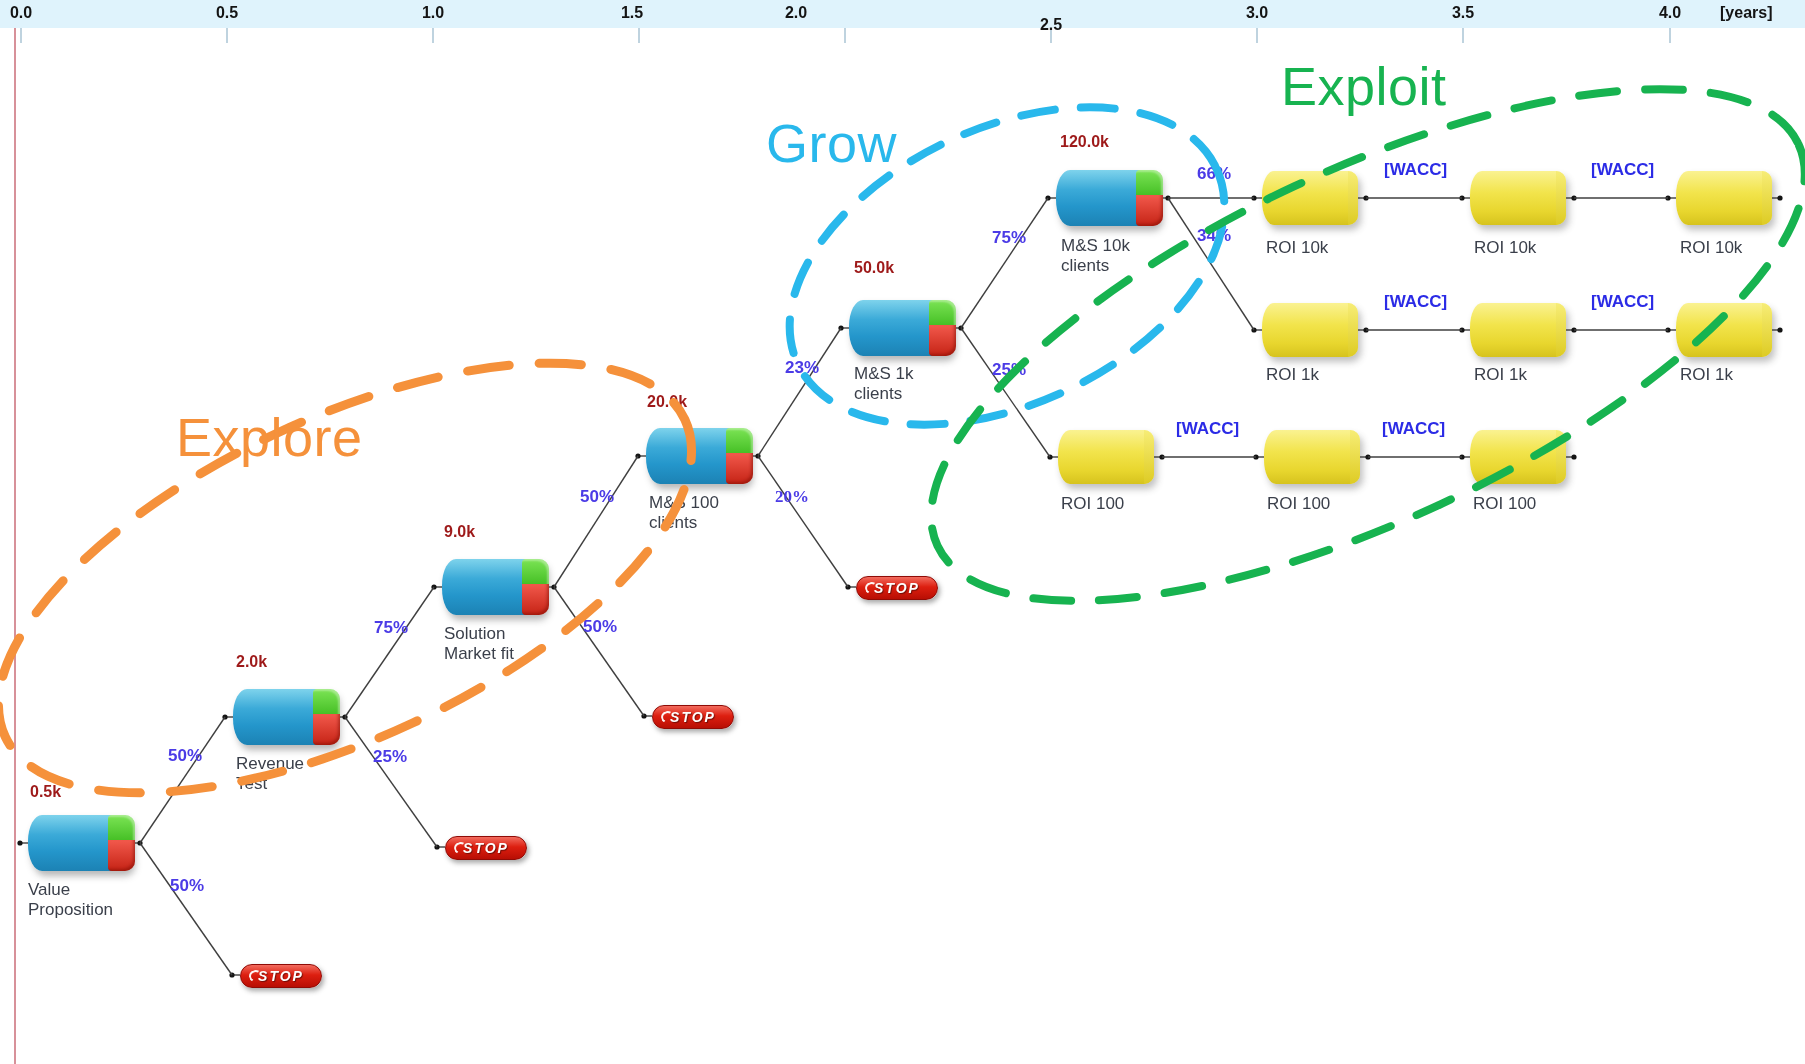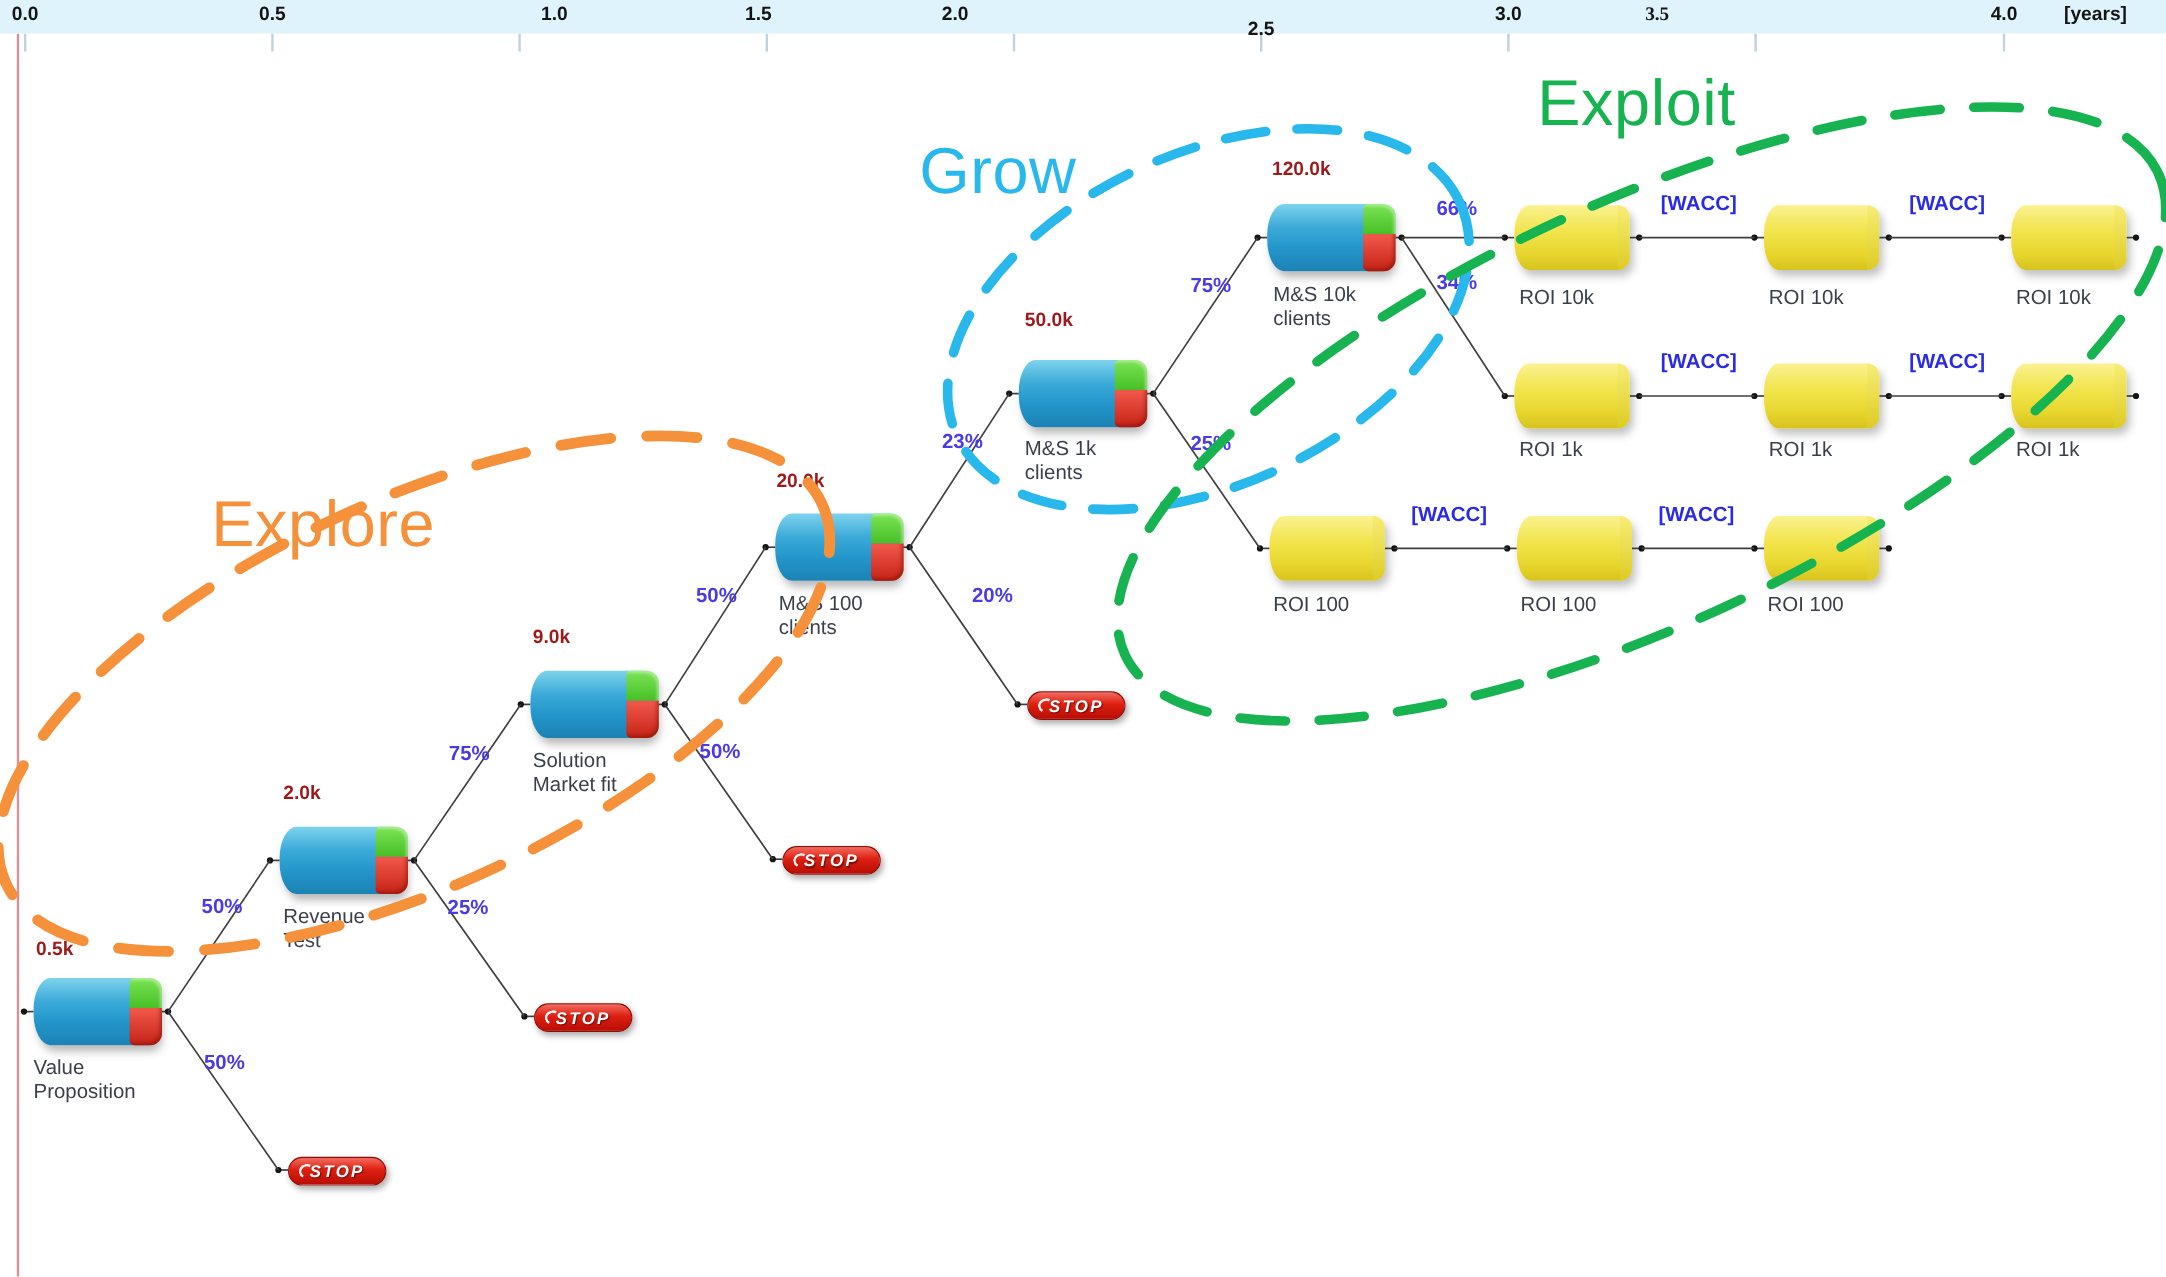--- a/index.html
+++ b/index.html
@@ -214,21 +214,21 @@
       </div>
     </div>
   <div id="label-layer" class="layer">
       <div class="pct" style="left: 168px; top: 746px;">50%</div>
       <div class="pct" style="left: 170px; top: 876px;">50%</div>
       <div class="pct" style="left: 374px; top: 618px;">75%</div>
       <div class="pct" style="left: 373px; top: 747px;">25%</div>
       <div class="pct" style="left: 580px; top: 487px;">50%</div>
       <div class="pct" style="left: 583px; top: 617px;">50%</div>
       <div class="pct" style="left: 785px; top: 358px;">23%</div>
-      <div class="pct" style="left: 810px; top: 487px;">20%</div>
+      <div class="pct" style="left: 775px; top: 487px; font-family: Liberation Serif, serif;">20%</div>
       <div class="pct" style="left: 992px; top: 228px;">75%</div>
       <div class="pct" style="left: 992px; top: 360px;">25%</div>
       <div class="pct" style="left: 1197px; top: 164px; text-align: right;">66%</div>
       <div class="pct" style="left: 1197px; top: 226px;">34%</div>
       <div class="wacc" style="left: 1384px; top: 160px;">[WACC]</div>
       <div class="wacc" style="left: 1591px; top: 160px;">[WACC]</div>
       <div class="wacc" style="left: 1384px; top: 292px;">[WACC]</div>
       <div class="wacc" style="left: 1591px; top: 292px;">[WACC]</div>
       <div class="wacc" style="left: 1176px; top: 419px;">[WACC]</div>
       <div class="wacc" style="left: 1382px; top: 419px;">[WACC]</div>
@@ -259,22 +259,22 @@
       <ellipse cx="1007" cy="266" rx="231" ry="138" transform="rotate(-25 1007 266)" fill="none" stroke="#29B8EC" stroke-width="8" stroke-dasharray="34 26" stroke-linecap="round"></ellipse>
       <ellipse cx="1368" cy="345" rx="475" ry="175" transform="rotate(-25 1368 345)" fill="none" stroke="#17B350" stroke-width="8" stroke-dasharray="38 28" stroke-linecap="round"></ellipse>
     </svg>
   <div class="phase-label" id="phase-label-1" style="left: 766px; top: 112px; color: rgb(41, 184, 236);">Grow</div>
   <div class="phase-label" id="phase-label-0" style="left: 176px; top: 406px; color: rgb(245, 145, 59);">Explore</div>
   <div class="phase-label" id="phase-label-2" style="left: 1281px; top: 55px; color: rgb(23, 179, 80);">Exploit</div>
   <div id="axis-band">
     <span id="unit-label" style="left: 1720px;">[years]</span>
   <div class="axis-label" style="left: 21px;">0.0</div>
       <div class="axis-label" style="left: 227px;">0.5</div>
-      <div class="axis-label" style="left: 433px; margin-left: 29px;">1.0</div>
+      <div class="axis-label" style="left: 433px;">1.0</div>
       <div class="axis-label" style="left: 632px; text-align: center;">1.5</div>
       <div class="axis-label" style="left: 796px;">2.0</div>
       <div class="axis-label" style="left: 1051px; margin-top: 12px;">2.5</div>
       <div class="axis-label" style="left: 1257px;">3.0</div>
-      <div class="axis-label" style="left: 1381px; font-family: Liberation Serif, serif;">3.5</div>
+      <div class="axis-label" style="left: 1463px;">3.5</div>
       <div class="axis-label" style="left: 1670px;">4.0</div>
     </div>
   <div id="red-axis"></div>
 </div>
 
 </body></html>

